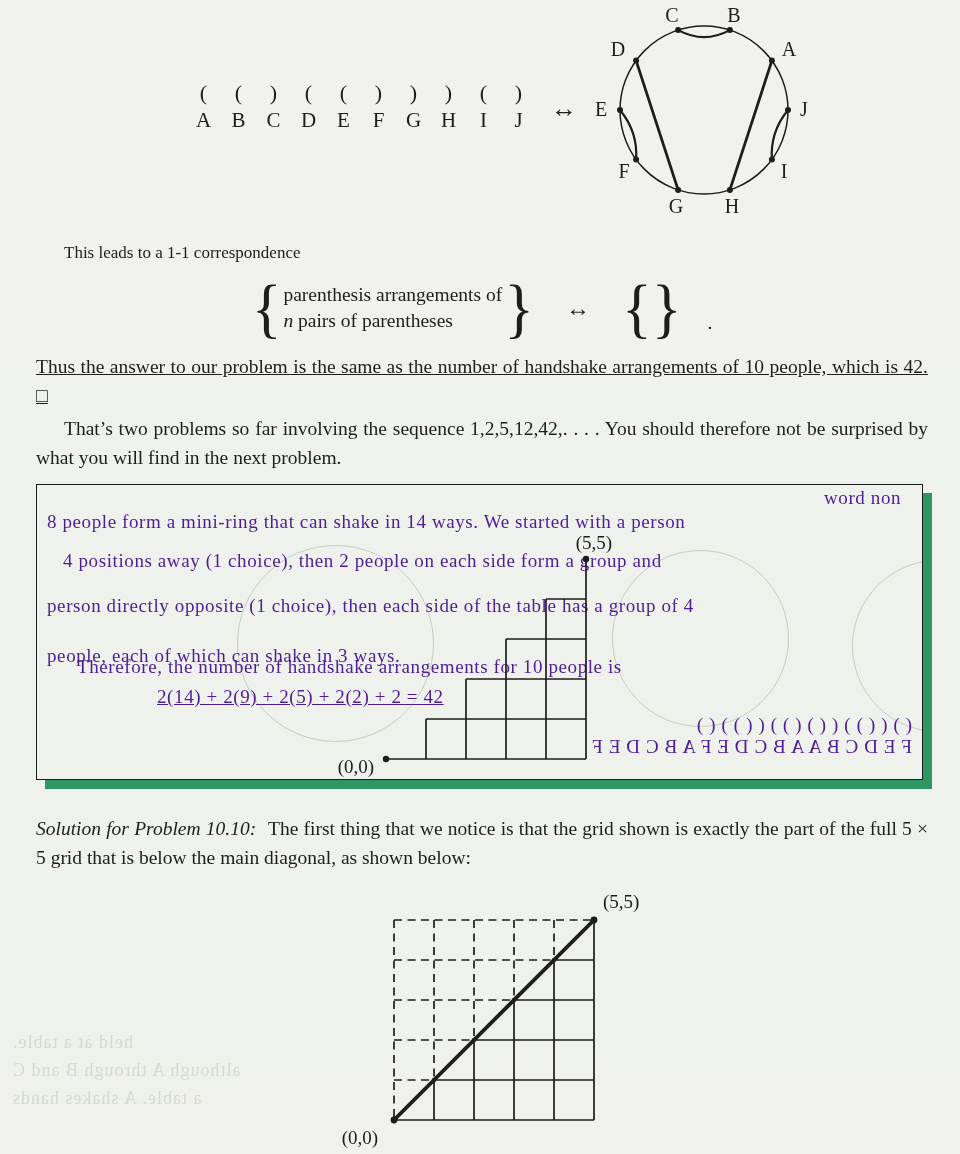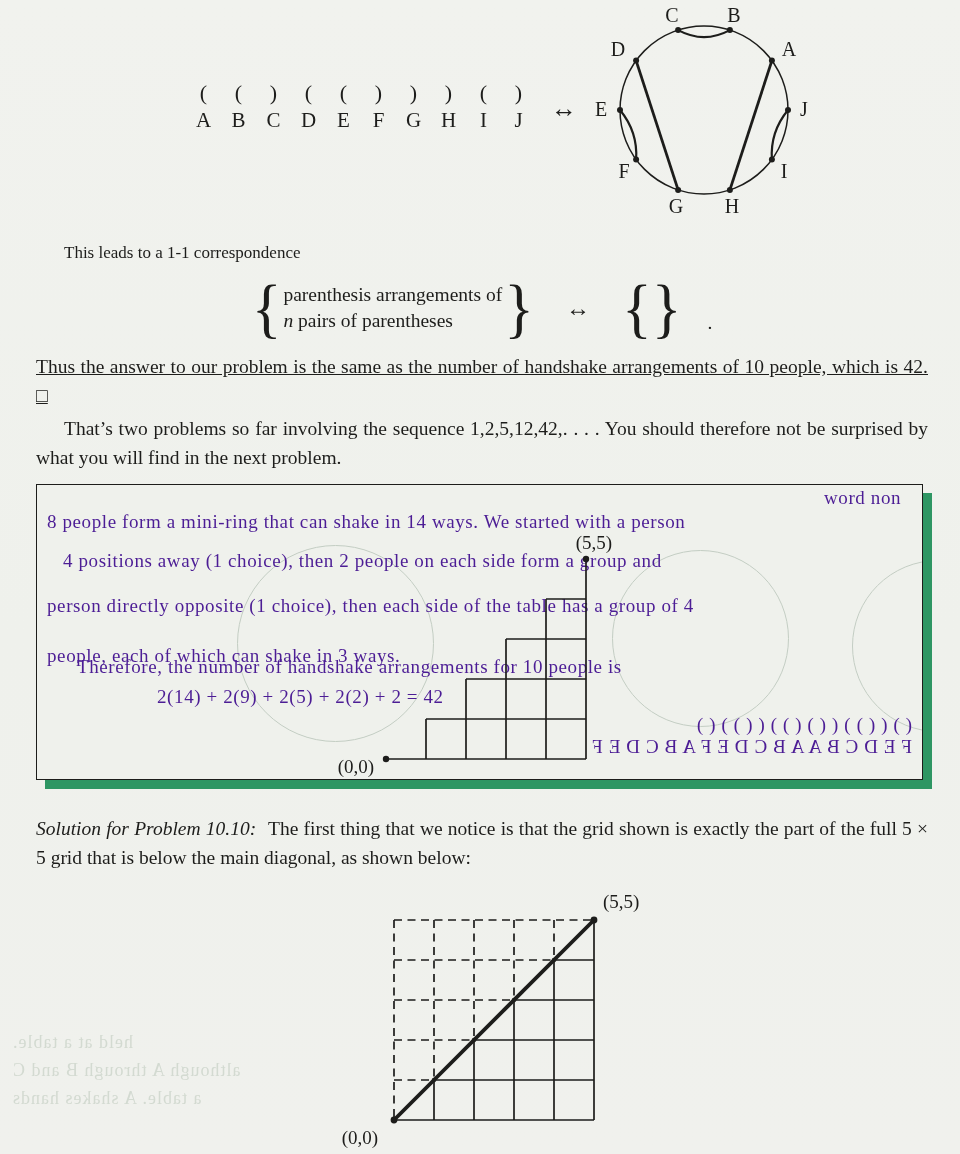--- a/index.html
+++ b/index.html
@@ -160,21 +160,21 @@
 
   <div class="ghost-circle" style="left:200px;top:60px;width:195px;height:195px;"></div>
   <div class="ghost-circle" style="left:575px;top:65px;width:175px;height:175px;"></div>
   <div class="ghost-circle" style="left:815px;top:75px;width:170px;height:170px;"></div>
   <div class="ghost-line" style="top:3px;left:auto;right:8px;width:90px;">word non</div>
   <div class="ghost-line" style="top:27px;">8 people form a mini-ring that can shake in 14 ways. We started with a person</div>
   <div class="ghost-line" style="top:66px;margin-left:16px;">4 positions away (1 choice), then 2 people on each side form a group and</div>
   <div class="ghost-line" style="top:111px;">person directly opposite (1 choice), then each side of the table has a group of 4</div>
   <div class="ghost-line" style="top:139px;margin-top:22px;">people, each of which can shake in 3 ways.</div>
   <div class="ghost-line" style="top:172px;left:40px;">Therefore, the number of handshake arrangements for 10 people is</div>
-  <div class="ghost-line" style="top:202px;left:120px;">2(14) + 2(9) + 2(5) + 2(2) + 2 = 42</div>
+  <div class="ghost-line" style="top:202px;left:120px;text-decoration:underline;">2(14) + 2(9) + 2(5) + 2(2) + 2 = 42</div>
   <div class="ghost-line ghost-mirror" style="top:230px;left:440px;">( )   ( ( ) )   ( ( ) ( ) )      ( ( ) ) ( )</div>
   <div class="ghost-line ghost-mirror" style="top:252px;left:150px;">F E D C B A        A B C D E F        A B C D E F</div>
   <div class="ghost-line" style="top:273px;margin-top:48px;">Before we go on, let's list the numbers that we found while working through the previous problem</div>
 
 
   <svg class="stair-svg" width="300" height="245" viewBox="0 0 300 245">
     <g stroke="#1d1d1b" stroke-width="1.7">
       <line x1="64" y1="224" x2="264" y2="224"></line>
       <line x1="264" y1="224" x2="264" y2="24"></line>
       <line x1="104" y1="184" x2="264" y2="184"></line>

